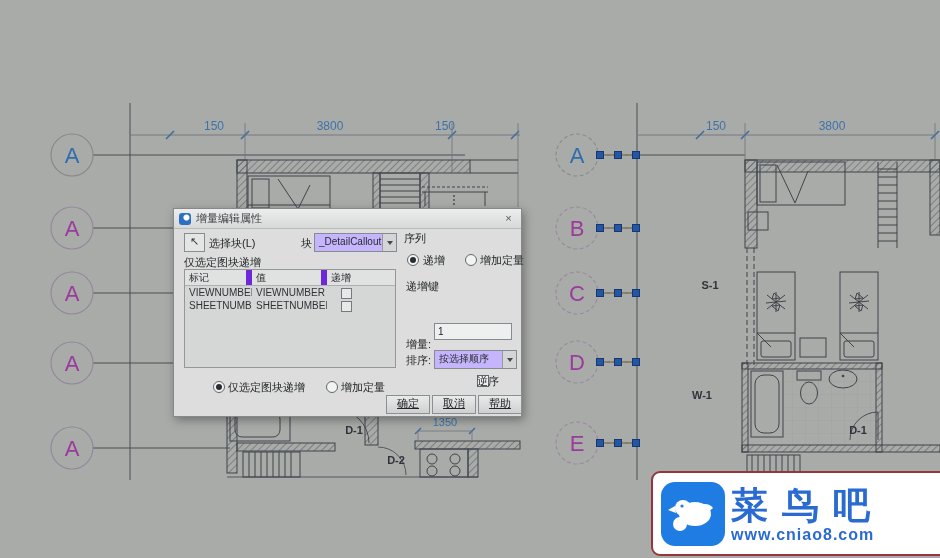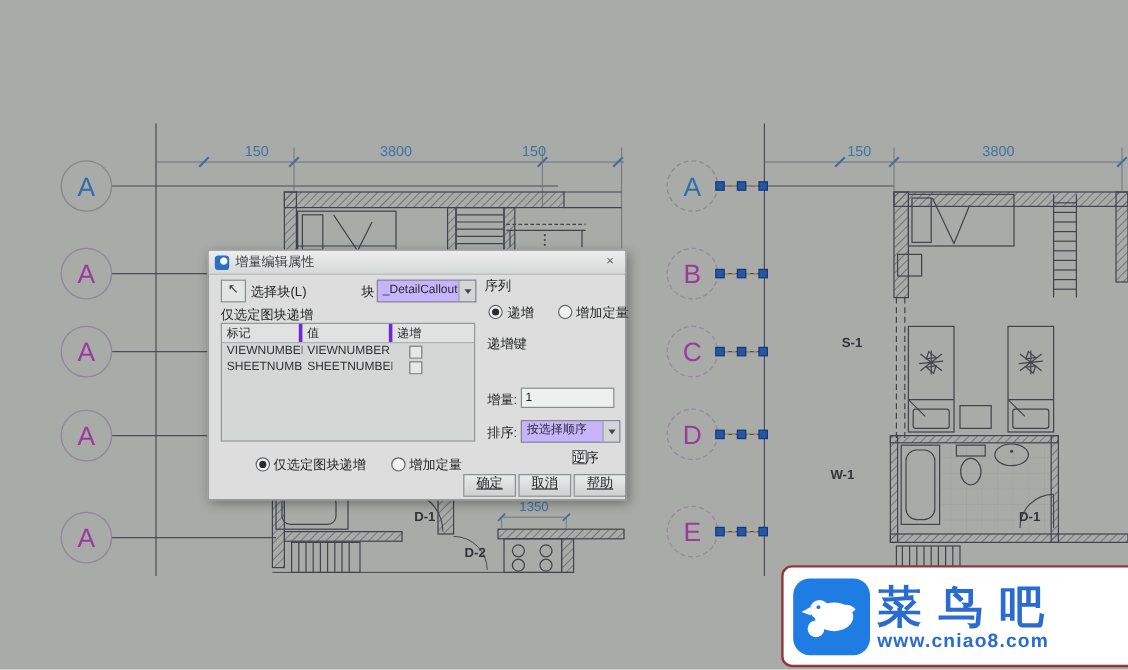--- a/index.html
+++ b/index.html
@@ -29,21 +29,21 @@
        border-top:4px solid #46494c;}
   .textbox{position:absolute;background:#eef0f0;border:1px solid #878b8f;height:15px;font-size:10px;
            padding:0 3px;color:#222;font-family:"Liberation Sans",sans-serif;}
   .radio{position:absolute;width:10px;height:10px;border:1px solid #646769;border-radius:50%;background:#f2f3f3;}
   .radio.sel::after{content:"";position:absolute;left:2px;top:2px;right:2px;bottom:2px;
                     background:#2a2d30;border-radius:50%;}
   .checkbox{position:absolute;width:10px;height:10px;border:1px solid #646769;background:#f0f1f1;}
   .listbox{position:absolute;left:10px;top:40px;width:210px;height:97px;background:#d5d6d6;
            border:1px solid #94979a;}
   .list-header{display:flex;height:15px;background:#e0e1e1;border-bottom:1px solid #aeb0b1;}
-  .list-header .col{font-size:10px;color:#2b2d2f;padding:1px 4px 0;border-right:3px solid #6d28d9;box-sizing:border-box;}
+  .list-header .col{font-size:10px;color:#2b2d2f;padding:1px 4px 0;border-right:6px solid #6d28d9;box-sizing:border-box;}
   .list-row{display:flex;height:13px;line-height:13px;font-size:10px;color:#303336;}
   .list-row .col{padding:0 4px;box-sizing:border-box;overflow:hidden;white-space:nowrap;}
   .c1{width:67px;} .c2{width:75px;} .c3{width:66px;position:relative;}
   .cellbox{position:absolute;left:14px;top:2px;width:9px;height:9px;border:1px solid #77797c;background:#e7e8e8;}
   .btn{position:absolute;height:17px;width:42px;background:linear-gradient(#e9eaea,#cfd0d0);
        border:1px solid #8c8f93;font-size:11px;text-align:center;line-height:15px;color:#232526;text-decoration:underline;}
 
   
   .watermark{position:absolute;left:651px;top:471px;width:314px;height:85px;background:#ffffff;
              border:2px solid #93373a;border-radius:9px;z-index:9;display:flex;align-items:center;box-sizing:border-box;}
@@ -399,21 +399,21 @@
       </div>
 
       <div class="lbl" style="left:230px;top:2px">序列</div>
       <div class="radio sel" style="left:233px;top:25px"></div>
       <div class="lbl" style="left:249px;top:24px">递增</div>
       <div class="radio" style="left:291px;top:25px"></div>
       <div class="lbl" style="left:306px;top:24px">增加定量</div>
 
       <div class="lbl" style="left:232px;top:50px">递增键</div>
 
-      <div class="lbl" style="left:232px;top:97px">增量:</div>
+      <div class="lbl" style="left:232px;top:108px">增量:</div>
       <input class="textbox" style="left: 260px; top: 94px; width: 70px;" value="1">
 
       <div class="lbl" style="left:232px;top:124px">排序:</div>
       <div class="combo" style="left:260px;top:121px;width:62px">
         <span>按选择顺序</span>
         <span class="arrow">
             <span class="tri"></span>
           </span>
       </div>
 

